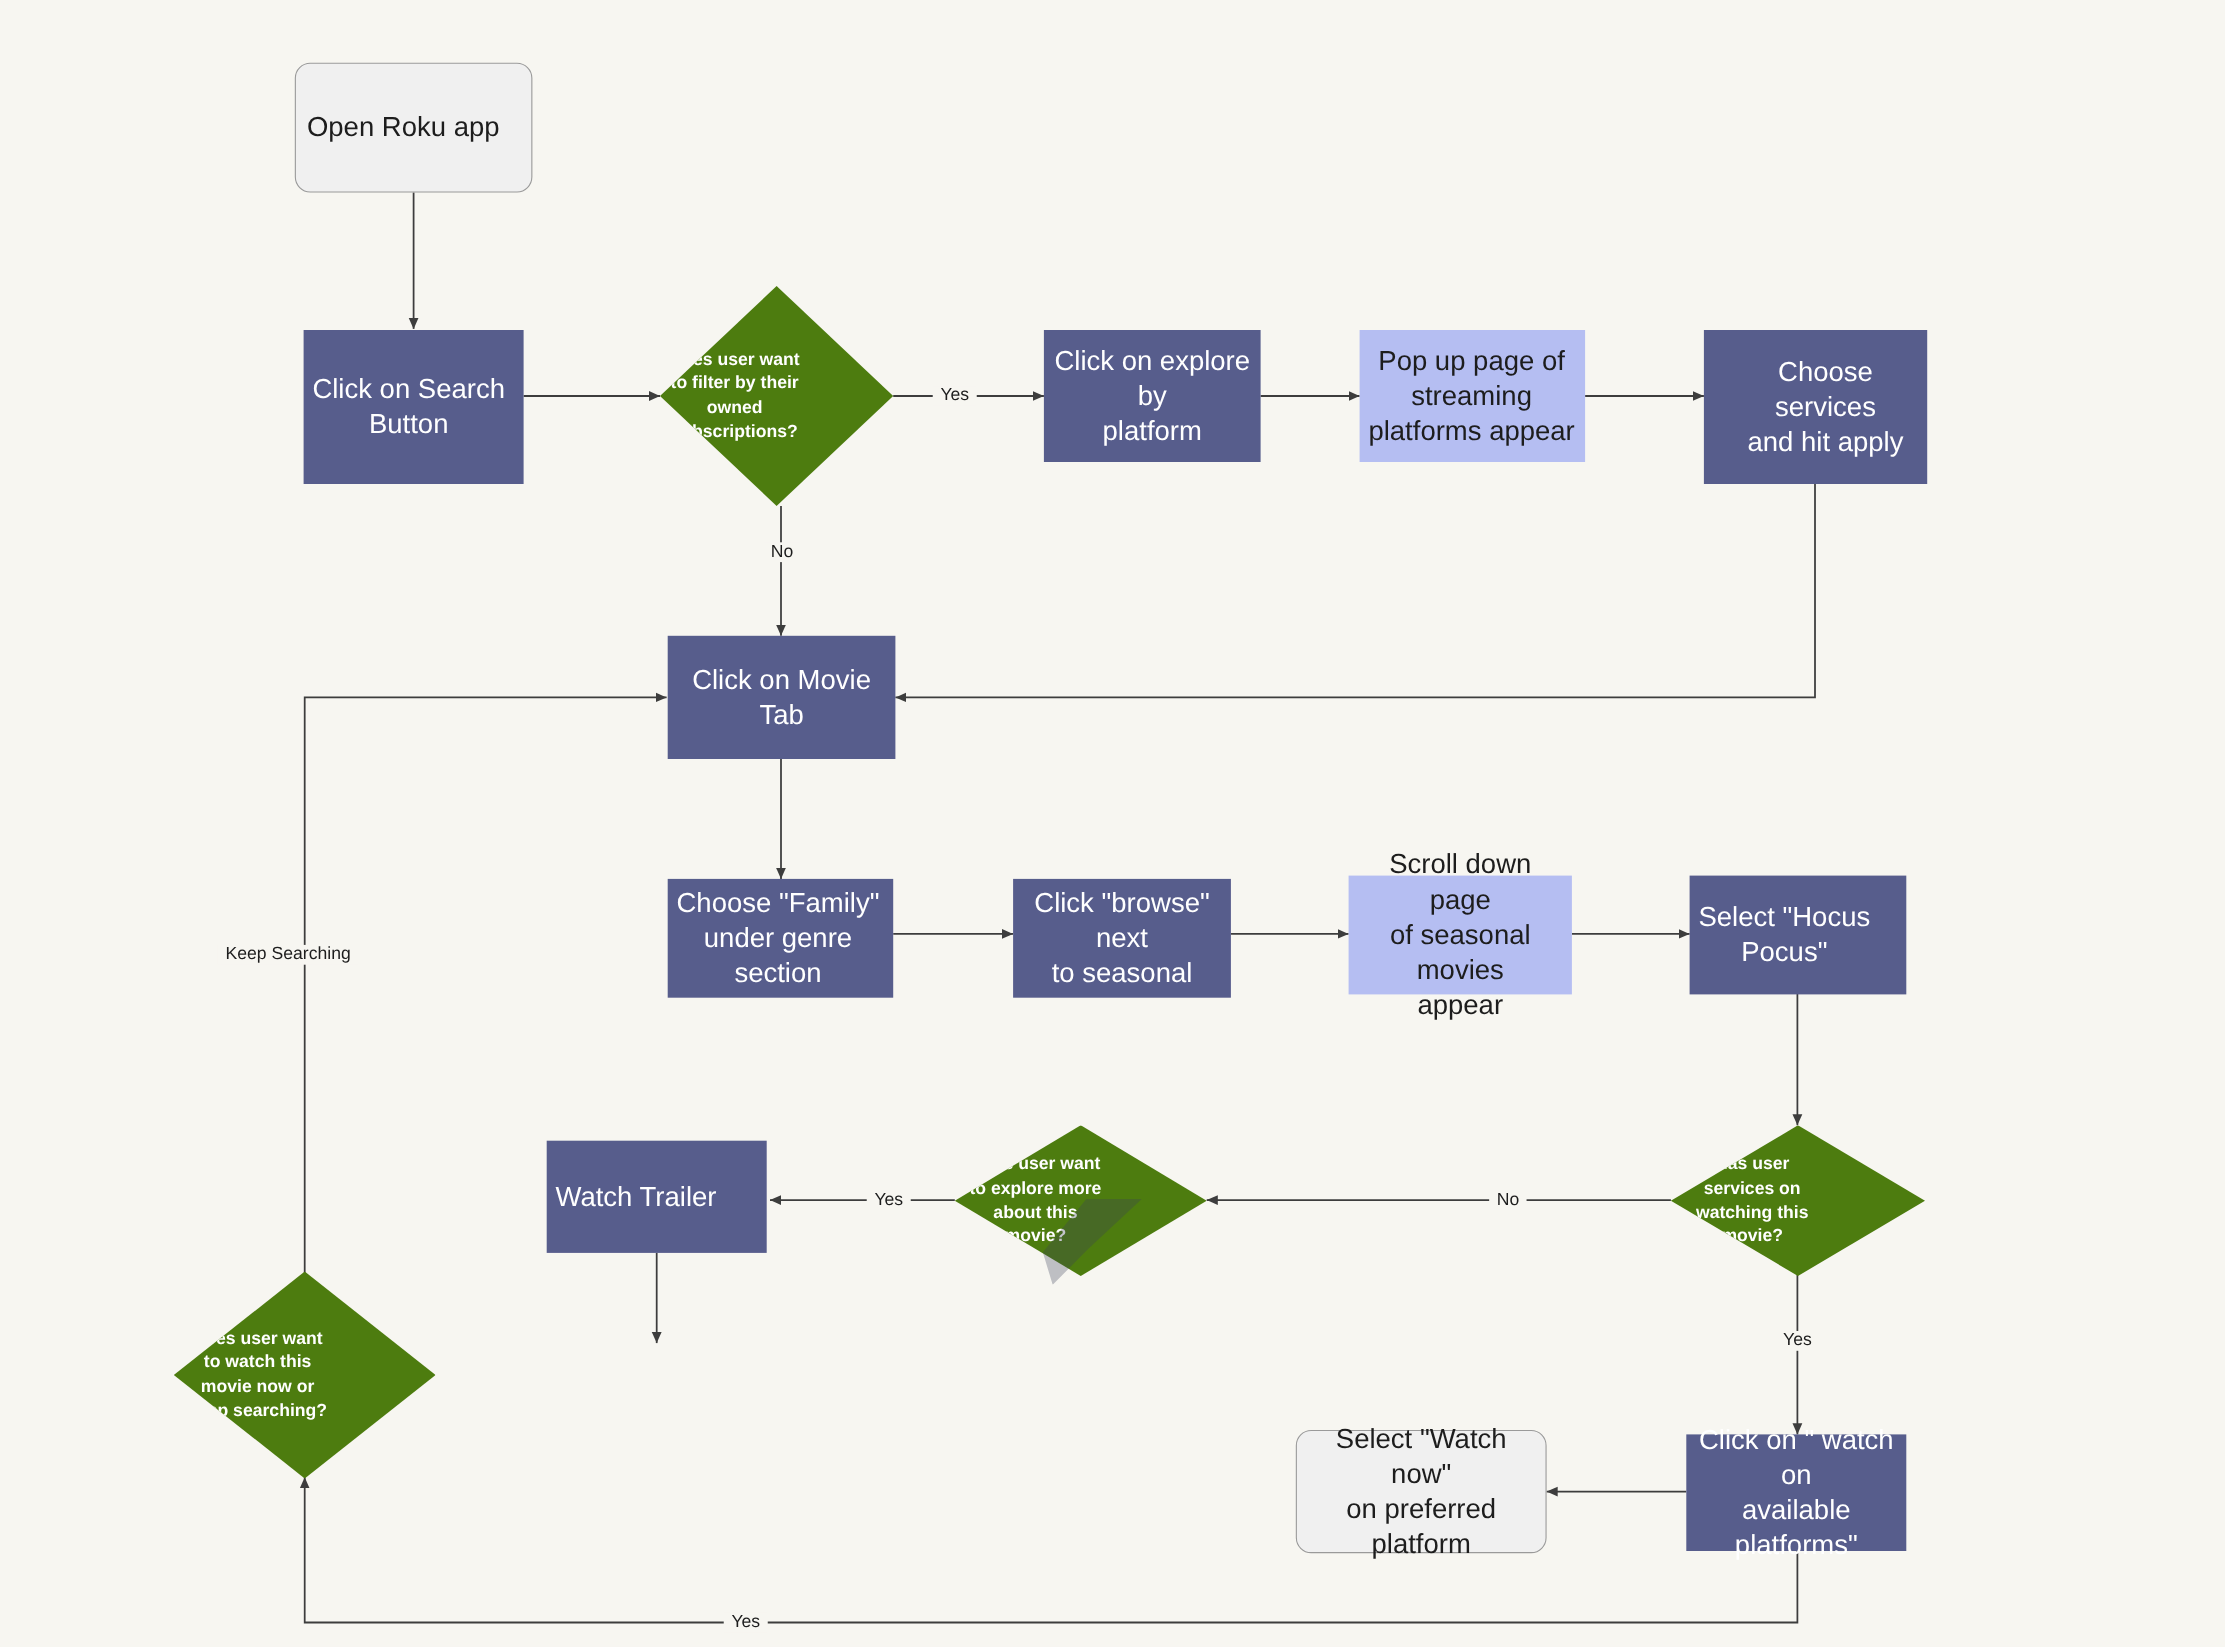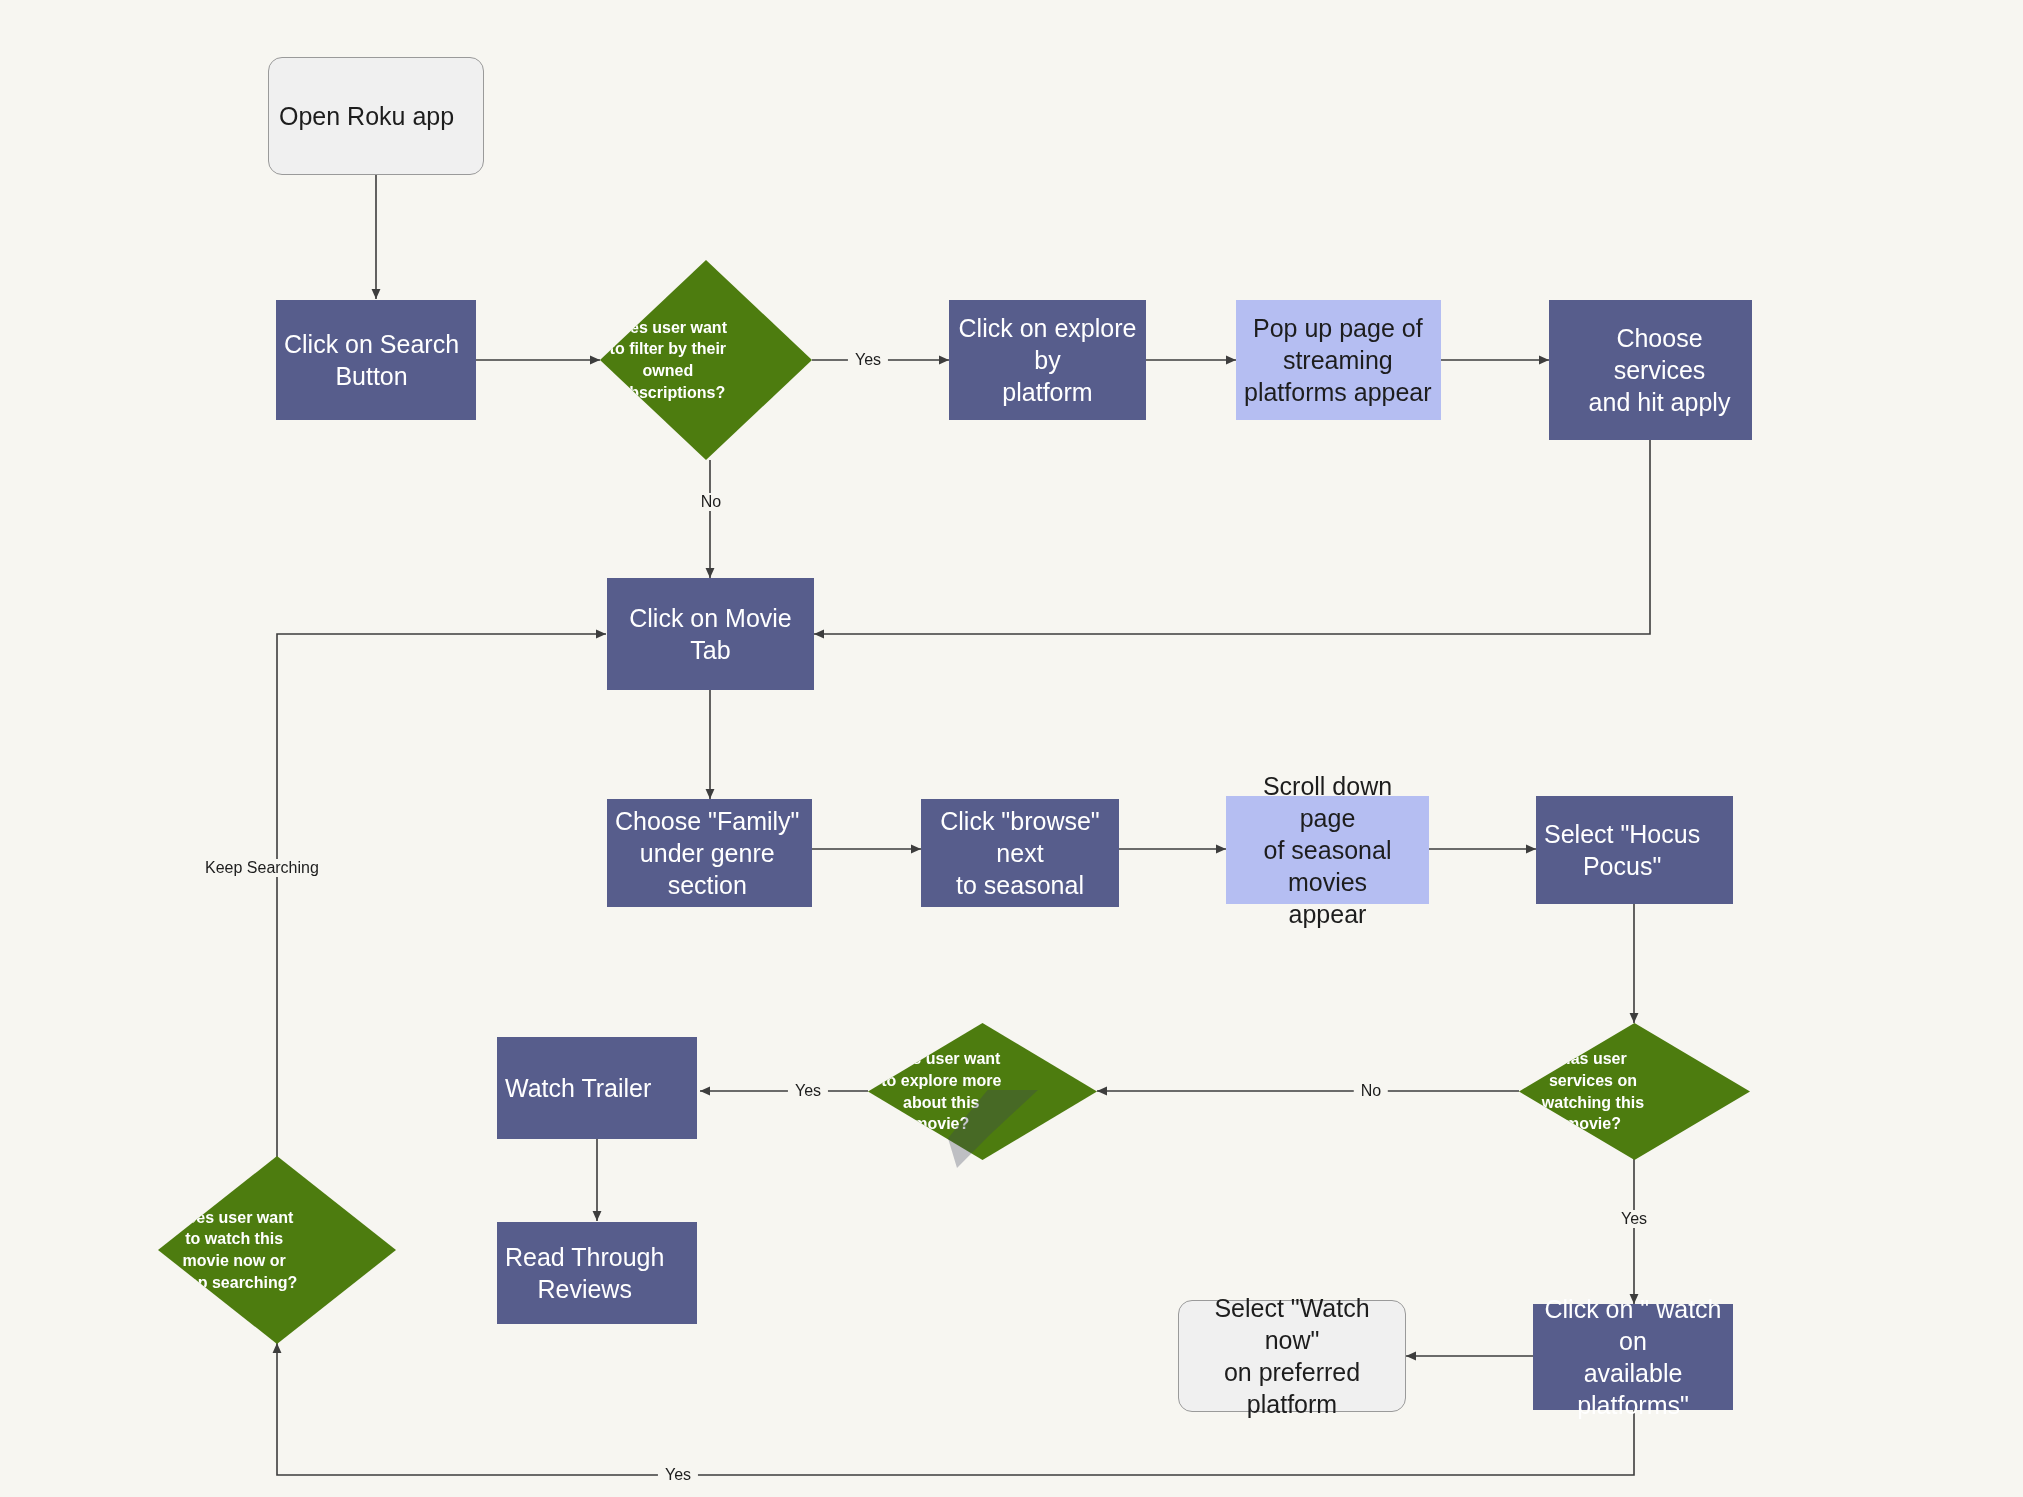--- a/index.html
+++ b/index.html
@@ -146,21 +146,21 @@
       <path d="M 1634 1409 L 1634 1475 L 277 1475 L 277 1343"></path>
 
       <path d="M 277 1180 L 277 634 L 606 634"></path>
     </g>
   </svg>
 
   <div class="node term" style="left:268px; top:57px; width:216px; height:118px;">
     <span>Open Roku app</span>
   </div>
 
-  <div class="node proc" style="left:276px; top:300px; width:200px; height:120px;">
+  <div class="node proc" style="left:276px; top:300px; width:200px; height:140px;">
     <span>Click on Search
 Button</span>
   </div>
 
   <div class="node diamond" style="left:600px; top:260px; width:212px; height:200px;">
     <span class="dtext">Does user want
 to filter by their
 owned
 subscriptions?</span>
   </div>
@@ -220,24 +220,20 @@
 about this
 movie?</span>
   </div>
 
   <div class="smudge" style="left:948px; top:1090px; width:90px; height:78px; clip-path: polygon(44% 0%, 100% 0%, 46% 58%, 10% 100%, 0% 62%);"></div>
 
   <div class="node proc" style="left:497px; top:1037px; width:200px; height:102px;">
     <span>Watch Trailer</span>
   </div>
 
-  <div class="node proc" style="left:497px; top:1222px; width:200px; height:102px;">
-    <span>Read Through
-Reviews</span>
-  </div>
 
   <div class="node diamond" style="left:158px; top:1156px; width:238px; height:188px;">
     <span class="dtext">Does user want
 to watch this
 movie now or
 keep searching?</span>
   </div>
 
   <div class="node proc" style="left:1533px; top:1304px; width:200px; height:106px;">
     <span>Click on " watch on

